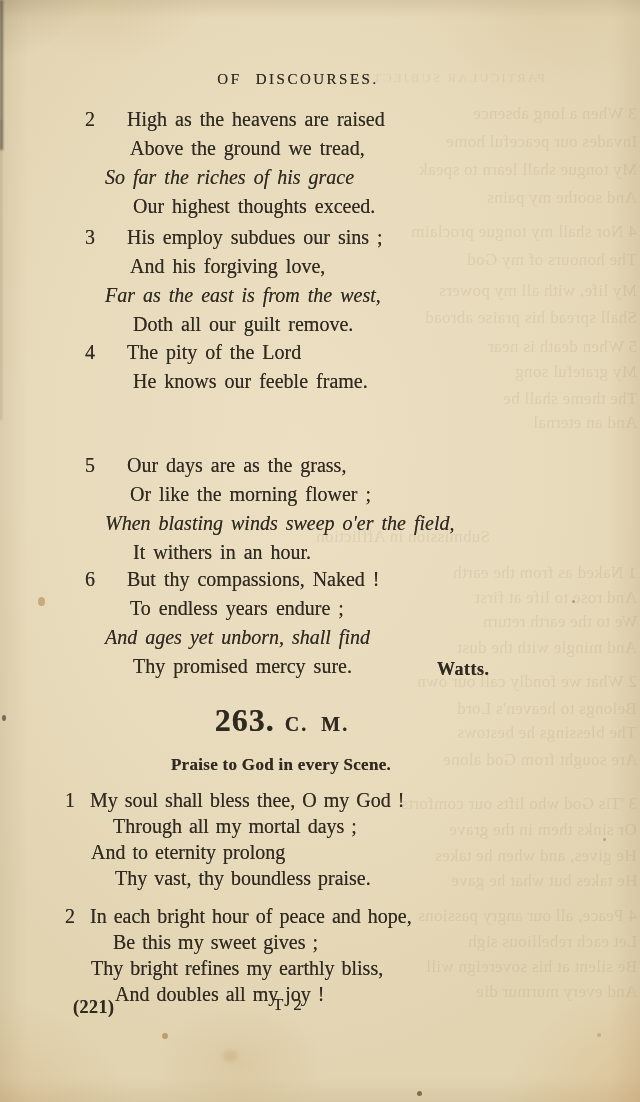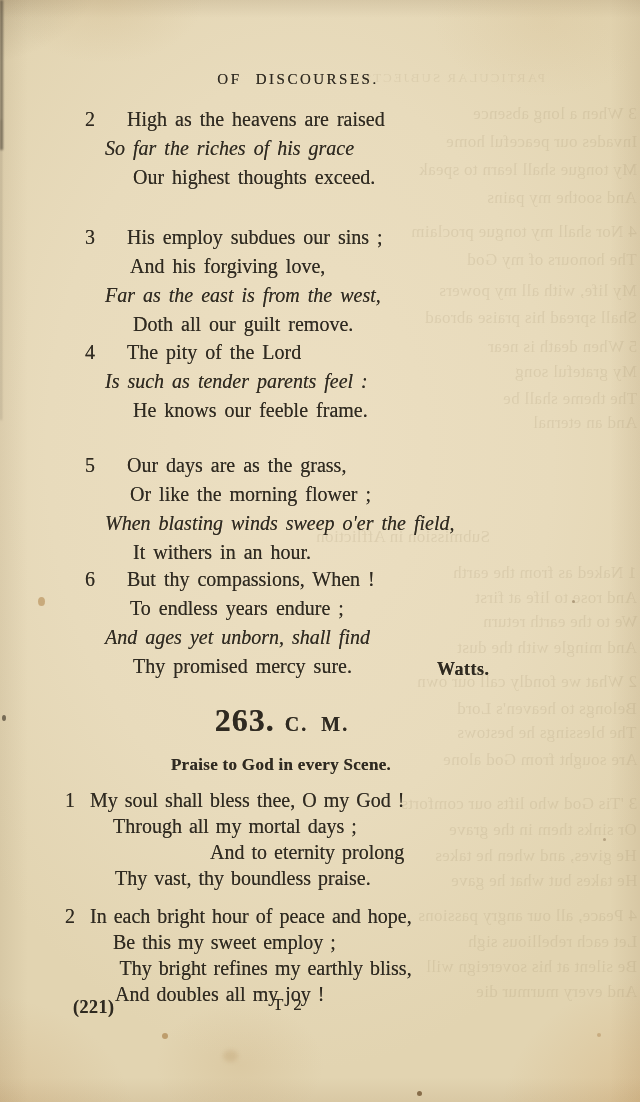--- a/index.html
+++ b/index.html
@@ -23,21 +23,21 @@
   .abs{position:absolute;}
   .ink{text-shadow:0 0 .5px rgba(40,35,25,.65);}
   .rh{top:71px;left:298px;transform:translateX(-50%);font-size:15px;letter-spacing:2.5px;word-spacing:8px;white-space:nowrap;}
   .verse{position:absolute;font-size:20px;}
   .verse .num{position:absolute;left:0;top:0;}
   .h1v{left:85px;line-height:29px;word-spacing:3px;}
   .h1v .i1{margin-left:42px;} .h1v .i2{margin-left:45px;}
   .h1v .i3{margin-left:20px;font-style:italic;} .h1v .i4{margin-left:48px;}
   .h2v{left:65px;line-height:26px;word-spacing:2px;}
   .h2v .i1{margin-left:25px;} .h2v .i2{margin-left:48px;}
-  .h2v .i3{margin-left:26px;text-align:right;} .h2v .i4{margin-left:50px;}
+  .h2v .i3{margin-left:26px;} .h2v .i4{margin-left:50px;}
   .ln{display:block;white-space:nowrap;}
   .attr{top:659px;left:437px;font-size:18px;font-weight:bold;letter-spacing:.5px;}
   .hymn-head{top:700px;left:282px;transform:translateX(-50%);white-space:nowrap;line-height:40px;}
   .hymn-head .no{font-size:32px;font-weight:bold;letter-spacing:1px;margin-top:12px;}
   .hymn-head .mt{font-size:20px;font-weight:bold;letter-spacing:2px;word-spacing:6px;margin-left:10px;}
   .hymn-sub{top:755px;left:281px;transform:translateX(-50%);font-size:17px;font-weight:bold;letter-spacing:.3px;white-space:nowrap;}
   .pgnum{top:997px;left:73px;font-size:18px;font-weight:bold;letter-spacing:.5px;}
   .sig{top:995px;left:273px;font-size:17px;letter-spacing:3px;}
   .ghost{position:absolute;right:3px;transform:scaleX(-1);font-size:17px;color:#8f7c58;
          opacity:.15;white-space:nowrap;filter:blur(.4px);letter-spacing:.3px;}
@@ -88,46 +88,46 @@
   <div class="ghost" style="top:906px">4 Peace, all our angry passions</div>
   <div class="ghost" style="top:932px">Let each rebellious sigh</div>
   <div class="ghost" style="top:957px">Be silent at his sovereign will</div>
   <div class="ghost" style="top:982px">And every murmur die</div>
 
   <div class="abs rh ink">OF DISCOURSES.</div>
 
   <div class="verse h1v ink" style="top:105px">
     <span class="num">2</span>
     <span class="ln i1">High as the heavens are raised</span>
+    <span class="ln i2">Above the ground we tread,</span>
     <span class="ln i3">So far the riches of his grace</span>
     <span class="ln i4">Our highest thoughts exceed.</span>
   </div>
   <div class="verse h1v ink" style="top:223px">
     <span class="num">3</span>
     <span class="ln i1">His employ subdues our sins ;</span>
     <span class="ln i2">And his forgiving love,</span>
     <span class="ln i3">Far as the east is from the west,</span>
     <span class="ln i4">Doth all our guilt remove.</span>
   </div>
   <div class="verse h1v ink" style="top:338px">
     <span class="num">4</span>
     <span class="ln i1">The pity of the Lord</span>
-    <span class="ln i3">Is such as tender parents feel :</span>
     <span class="ln i4">He knows our feeble frame.</span>
   </div>
   <div class="verse h1v ink" style="top:451px">
     <span class="num">5</span>
     <span class="ln i1">Our days are as the grass,</span>
     <span class="ln i2">Or like the morning flower ;</span>
     <span class="ln i3">When blasting winds sweep o'er the field,</span>
     <span class="ln i4">It withers in an hour.</span>
   </div>
   <div class="verse h1v ink" style="top:565px">
     <span class="num">6</span>
-    <span class="ln i1">But thy compassions, When !</span>
+    <span class="ln i1">But thy compassions, Naked !</span>
     <span class="ln i2">To endless years endure ;</span>
     <span class="ln i3">And ages yet unborn, shall find</span>
     <span class="ln i4">Thy promised mercy sure.</span>
   </div>
 
   <div class="abs attr ink">Watts.</div>
 
   <div class="abs hymn-head ink">
     <span class="no">263.</span><span class="mt">C. M.</span>
   </div>
@@ -136,21 +136,21 @@
   <div class="verse h2v ink" style="top:787px">
     <span class="num">1</span>
     <span class="ln i1">My soul shall bless thee, O my God !</span>
     <span class="ln i2">Through all my mortal days ;</span>
     <span class="ln i3">And to eternity prolong</span>
     <span class="ln i4">Thy vast, thy boundless praise.</span>
   </div>
   <div class="verse h2v ink" style="top:903px">
     <span class="num">2</span>
     <span class="ln i1">In each bright hour of peace and hope,</span>
-    <span class="ln i2">Be this my sweet employ ;</span>
+    <span class="ln i2">Be this my sweet gives ;</span>
     <span class="ln i3">Thy bright refines my earthly bliss,</span>
     <span class="ln i4">And doubles all my joy !</span>
   </div>
 
   <div class="abs pgnum ink">(221)</div>
   <div class="abs sig ink">T 2</div>
 
   <div class="abs sliver"></div>
   <div class="abs sliver2"></div>
   <div class="speck sp1"></div>

